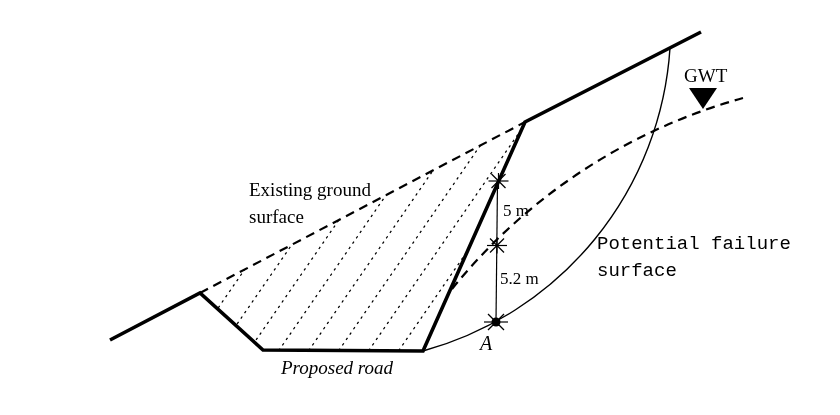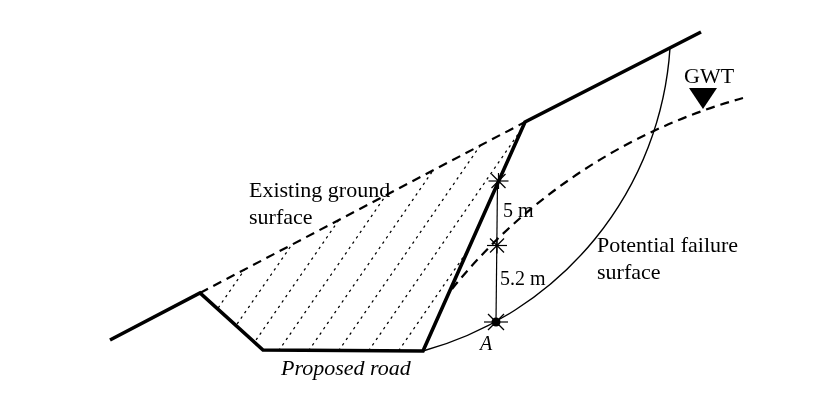--- a/index.html
+++ b/index.html
@@ -7,27 +7,27 @@
     position: relative;
     width: 840px;
     height: 415px;
     background: #ffffff;
     overflow: hidden;
     font-family: "Liberation Serif", "DejaVu Serif", serif;
   }
   .stage svg { position: absolute; left: 0; top: 0; }
   .label {
     position: absolute;
-    font-size: 22px;
+    font-size: 19px;
     line-height: 27px;
     color: #000;
     white-space: pre-line;
   }
   .label-a { font-style: italic; font-size: 20px; line-height: 22px; }
-  .label-dim { font-size: 20px; line-height: 21px; }
+  .label-dim { font-size: 17px; line-height: 21px; }
 </style>
 </head>
 <body>
 
 <div class="stage" style="background: rgb(255, 255, 255);">
 
   <svg width="840" height="415" viewBox="0 0 840 415" style="color: rgb(0, 0, 0);">
     <defs>
       <clipPath id="cutclip">
         <polygon points="200,293 525,122 423,351 263,350"></polygon>
@@ -85,19 +85,19 @@
 
   <div class="label" style="left:249px; top:176px;">Existing ground
 surface</div>
 
   <div class="label" style="left:684px; top:62px;">GWT</div>
 
   <div class="label label-dim" style="left:503px; top:200px;">5 m</div>
 
   <div class="label label-dim" style="left:500px; top:268px;">5.2 m</div>
 
-  <div class="label" style="left:597px; top:231px;">Potential failure
+  <div class="label" style="left:597px; top:231px;font-family:Liberation Mono, monospace;">Potential failure
 surface</div>
 
   <div class="label label-a" style="left:480px; top:332px;">A</div>
 
   <div class="label" style="left:281px; top:354px;font-style:italic;">Proposed road</div>
 </div>
 
 </body></html>

